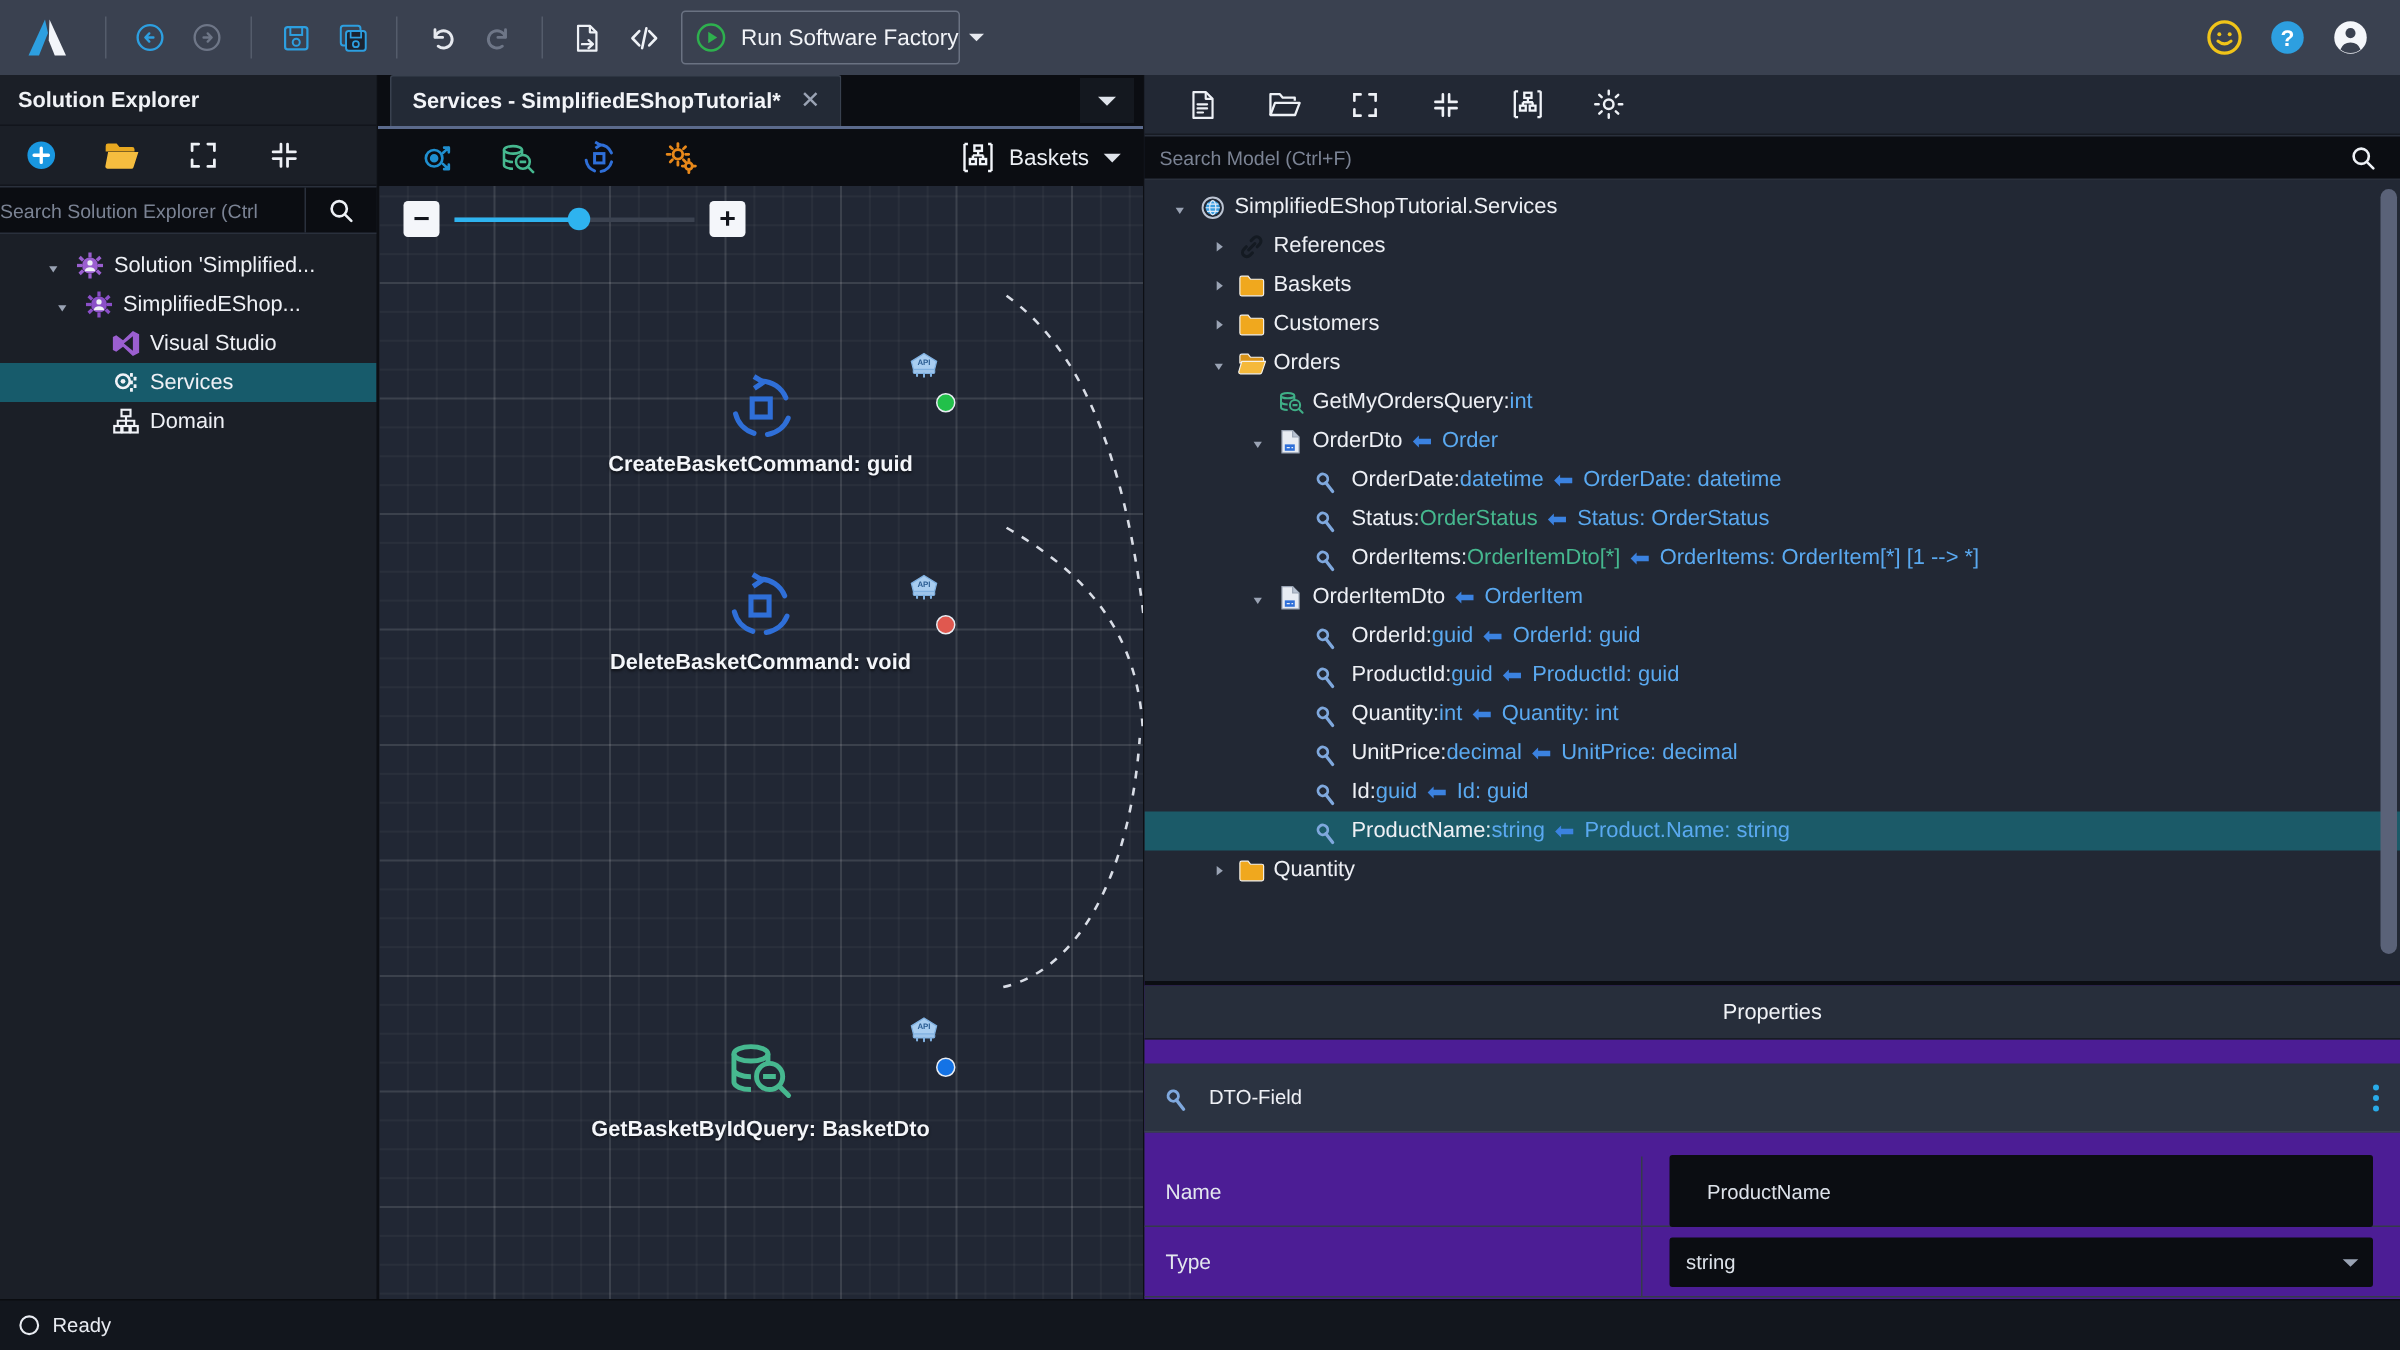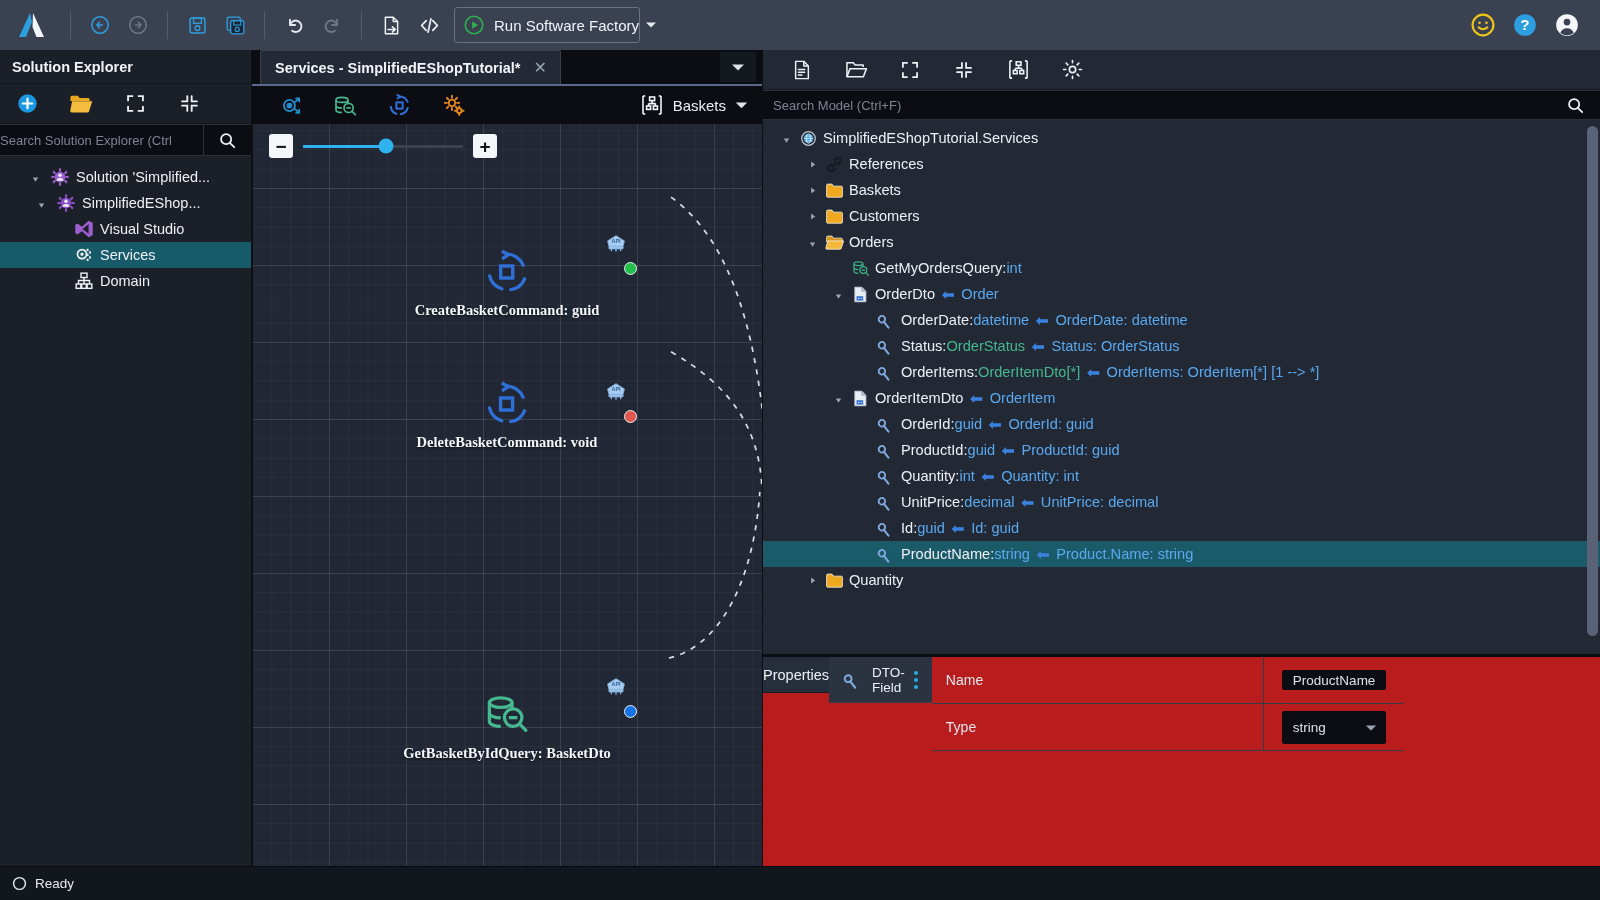--- a/index.html
+++ b/index.html
@@ -117,21 +117,21 @@
     width:24px;height:24px;background:#f4f6fa;border-radius:3px;
     display:flex;align-items:center;justify-content:center;cursor:pointer;
     color:#12151c;font-size:19px;font-weight:bold;line-height:1;
   }
   .zoom-track{width:160px;height:3px;background:#3b4250;margin:0 10px;position:relative;cursor:pointer;}
   .zoom-fill{position:absolute;left:0;top:0;height:3px;background:#2eb3ef;}
   .zoom-knob{
     position:absolute;top:50%;transform:translate(-50%,-50%);
     width:15px;height:15px;border-radius:50%;background:#2eb3ef;cursor:pointer;
   }
-  .node{position:absolute;display:flex;flex-direction:column;align-items:center;cursor:pointer;font-family:Liberation Serif, serif;}
+  .node{position:absolute;display:flex;flex-direction:column;align-items:center;cursor:pointer;}
   .node-lbl{
     font-size:14.5px;font-weight:bold;color:#f4f6fa;white-space:nowrap;margin-top:4px;
     text-shadow:0 1px 2px rgba(0,0,0,.6);
   }
   .api-badge{position:absolute;cursor:pointer;}
   .port{
     position:absolute;width:13px;height:13px;border-radius:50%;
     border:1px solid #e9edf3;cursor:pointer;
   }
   .canvas-svg{position:absolute;inset:0;width:100%;height:100%;pointer-events:none;}
@@ -167,43 +167,44 @@
   .tw{width:22px;flex:0 0 22px;display:flex;align-items:center;justify-content:center;}
   .tico{width:22px;flex:0 0 22px;display:flex;align-items:center;justify-content:center;margin-right:4px;}
   .t-blue{color:#5aa9f0;}
   .t-green{color:#46b88f;}
   .t-arrow{color:#3b82e0;font-size:16px;padding:0 2px;}
   .scroll-v{
     position:absolute;right:2px;top:6px;width:11px;height:510px;border-radius:6px;background:#5a6278;
   }
   
   .props{
-    flex:0 0 212px;display:flex;flex-direction:row;background:#b91c1c;
+    flex:0 0 212px;display:flex;flex-direction:column;background:#4c1d95;
     border-top:3px solid #0b0d12;
+    gap:16px;
   }
   .props-title{
     height:36px;flex:0 0 36px;display:flex;align-items:center;justify-content:center;
     font-size:14.5px;color:#f0f2f6;background:#272e3b;border-bottom:1px solid #171b23;
   }
   .props-head{
     height:46px;flex:0 0 46px;display:flex;align-items:center;gap:9px;padding:0 14px;
     background:#2b3341;border-bottom:1px solid #3a4250;
   }
   .props-head-lbl{font-size:13.5px;color:#eef0f5;}
   .props-kebab{margin-left:auto;cursor:pointer;display:flex;flex-direction:column;gap:3px;}
   .props-kebab i{width:4px;height:4px;border-radius:50%;background:#29abe8;display:block;}
   .prow{display:flex;align-items:center;height:47px;border-bottom:1px solid #343c4a;}
   .pkey{
     width:332px;flex:0 0 332px;padding-left:14px;font-size:14px;color:#e3e7ee;
     height:100%;display:flex;align-items:center;border-right:1px solid #343c4a;
   }
   .pval{flex:1;padding:0 18px;height:100%;display:flex;align-items:center;}
   .pinput{
-    flex:1;height:20px;background:#0b0d12;border:1px solid #0b0d12;border-radius:2px;
-    display:flex;align-items:center;padding:0 10px;font-size:13.5px;color:#dde2ea;cursor:text;
+    flex:1;height:48px;background:#0b0d12;border:1px solid #0b0d12;border-radius:2px;
+    display:flex;align-items:center;padding:0 24px;font-size:13.5px;color:#dde2ea;cursor:text;
   }
   .pselect{
     flex:1;height:33px;background:#0b0d12;border:1px solid #0b0d12;border-radius:2px;
     display:flex;align-items:center;justify-content:space-between;
     padding:0 8px 0 10px;font-size:13.5px;color:#dde2ea;cursor:pointer;
   }
 
   
   .status{
     height:34px;flex:0 0 34px;background:#12161d;display:flex;align-items:center;

